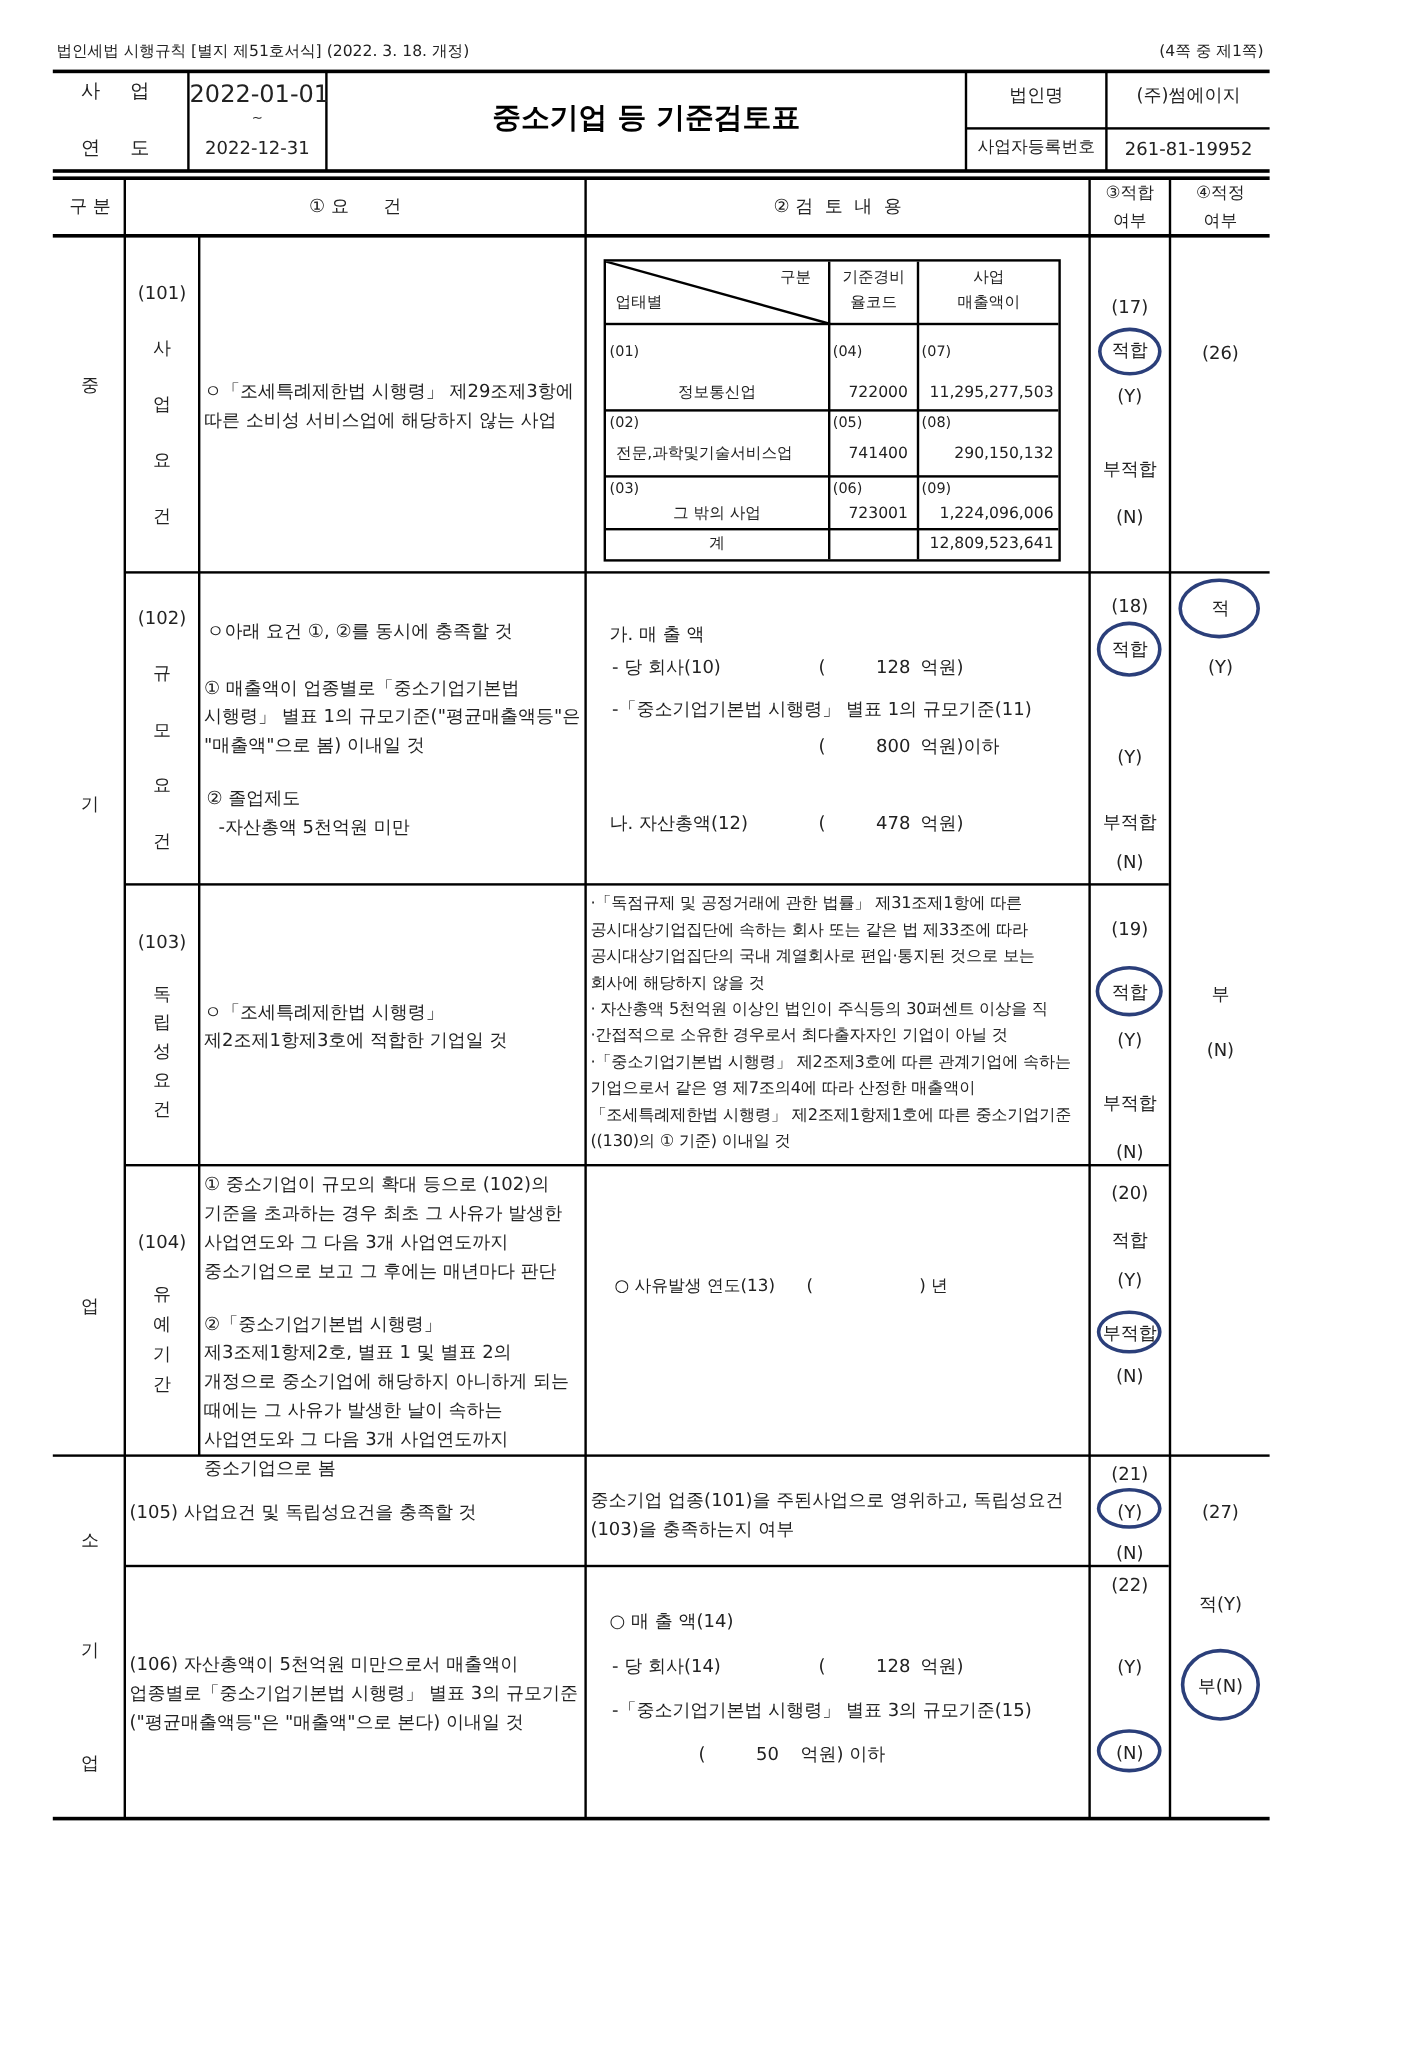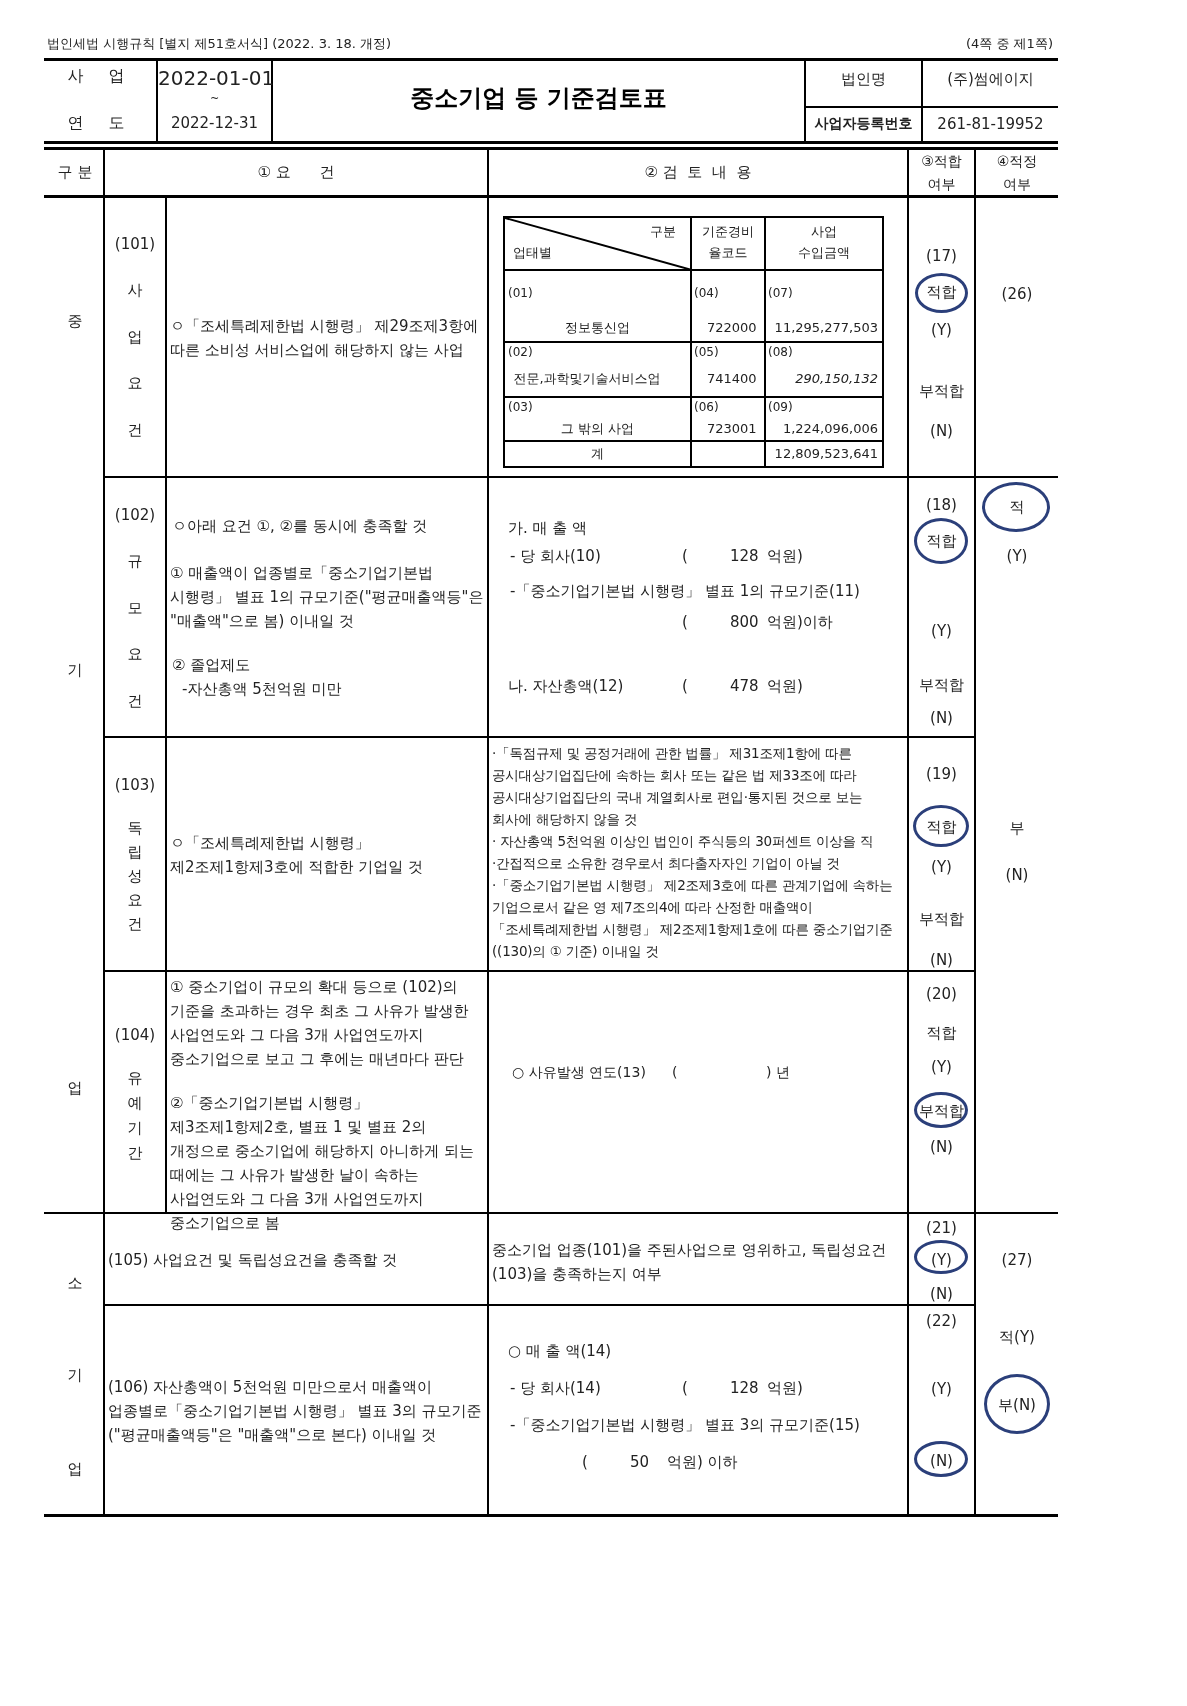--- a/index.html
+++ b/index.html
@@ -28,21 +28,21 @@
 <div class="line" style="left:805px;top:106px;width:253px;height:2px;"></div>
 
 <div class="t c" style="left:47px;top:66px;width:108px;font-size:16px;letter-spacing:10px;">사 업</div>
 <div class="t c" style="left:47px;top:113px;width:108px;font-size:16px;letter-spacing:10px;">연 도</div>
 <div class="t c" style="left:158px;top:66px;width:97px;font-size:20px;">2022-01-01</div>
 <div class="t c" style="left:158px;top:92px;width:113px;font-size:11px;">~</div>
 <div class="t c" style="left:158px;top:114px;width:113px;font-size:15px;">2022-12-31</div>
 <div class="t c" style="left:273px;top:84px;width:531px;font-size:24px;font-weight:bold;color:#000;">중소기업 등 기준검토표</div>
 <div class="t c" style="left:806px;top:70px;width:115px;font-size:15px;">법인명</div>
 <div class="t c" style="left:923px;top:70px;width:135px;font-size:15px;">(주)썸에이지</div>
-<div class="t c" style="left:806px;top:115px;width:115px;font-size:14px;font-weight:bold;">사업자등록번호</div>
+<div class="t c" style="left:806px;top:115px;width:115px;font-size:14px;">사업자등록번호</div>
 <div class="t c" style="left:923px;top:115px;width:135px;font-size:15px;">261-81-19952</div>
 
 <div class="line" style="left:44px;top:195px;width:1014px;height:3px;"></div>
 <div class="line" style="left:104px;top:476px;width:954px;height:2px;"></div>
 <div class="line" style="left:104px;top:736px;width:870px;height:2px;"></div>
 <div class="line" style="left:104px;top:970px;width:870px;height:2px;"></div>
 <div class="line" style="left:44px;top:1212px;width:1014px;height:2px;"></div>
 <div class="line" style="left:104px;top:1304px;width:870px;height:2px;"></div>
 <div class="line" style="left:44px;top:1514px;width:1014px;height:3px;"></div>
 
@@ -85,35 +85,35 @@
   <div class="line" style="left:0;top:51px;width:377px;height:2px;"></div>
   <div class="line" style="left:0;top:123px;width:377px;height:2px;"></div>
   <div class="line" style="left:0;top:178px;width:377px;height:2px;"></div>
   <div class="line" style="left:0;top:222px;width:377px;height:2px;"></div>
 
   <div class="t" style="left:145px;top:6px;font-size:13px;">구분</div>
   <div class="t" style="left:8px;top:27px;font-size:13px;">업태별</div>
   <div class="t c" style="left:187px;top:6px;width:72px;font-size:13px;">기준경비</div>
   <div class="t c" style="left:187px;top:27px;width:72px;font-size:13px;">율코드</div>
   <div class="t c" style="left:261px;top:6px;width:116px;font-size:13px;">사업</div>
-  <div class="t c" style="left:261px;top:27px;width:116px;font-size:13px;">수입금액</div>
+  <div class="t c" style="left:261px;top:27px;width:116px;font-size:13px;">매출액이</div>
 
   <div class="t" style="left:3px;top:68px;font-size:12px;">(01)</div>
   <div class="t c" style="left:0;top:102px;width:185px;font-size:13px;">정보통신업</div>
   <div class="t" style="left:189px;top:68px;font-size:12px;">(04)</div>
   <div class="t" style="left:202px;top:102px;font-size:13px;">722000</div>
   <div class="t" style="left:263px;top:68px;font-size:12px;">(07)</div>
   <div class="t" style="left:263px;top:102px;width:110px;text-align:right;font-size:13px;">11,295,277,503</div>
 
   <div class="t" style="left:3px;top:127px;font-size:12px;">(02)</div>
   <div class="t c" style="left:0;top:153px;width:164px;font-size:13px;">전문,과학및기술서비스업</div>
   <div class="t" style="left:189px;top:127px;font-size:12px;">(05)</div>
   <div class="t" style="left:202px;top:153px;font-size:13px;">741400</div>
   <div class="t" style="left:263px;top:127px;font-size:12px;">(08)</div>
-  <div class="t" style="left:263px;top:153px;width:110px;text-align:right;font-size:13px;font-style:italic;">290,150,132</div>
+  <div class="t" style="left:263px;top:153px;width:110px;text-align:right;font-size:13px;">290,150,132</div>
 
   <div class="t" style="left:3px;top:182px;font-size:12px;">(03)</div>
   <div class="t c" style="left:0;top:203px;width:185px;font-size:13px;">그 밖의 사업</div>
   <div class="t" style="left:189px;top:182px;font-size:12px;">(06)</div>
   <div class="t" style="left:202px;top:203px;font-size:13px;text-align:right;">723001</div>
   <div class="t" style="left:263px;top:182px;font-size:12px;">(09)</div>
   <div class="t" style="left:263px;top:203px;width:110px;text-align:right;font-size:13px;">1,224,096,006</div>
 
   <div class="t c" style="left:0;top:228px;width:185px;font-size:13px;">계</div>
   <div class="t" style="left:263px;top:228px;width:110px;text-align:right;font-size:13px;">12,809,523,641</div>

